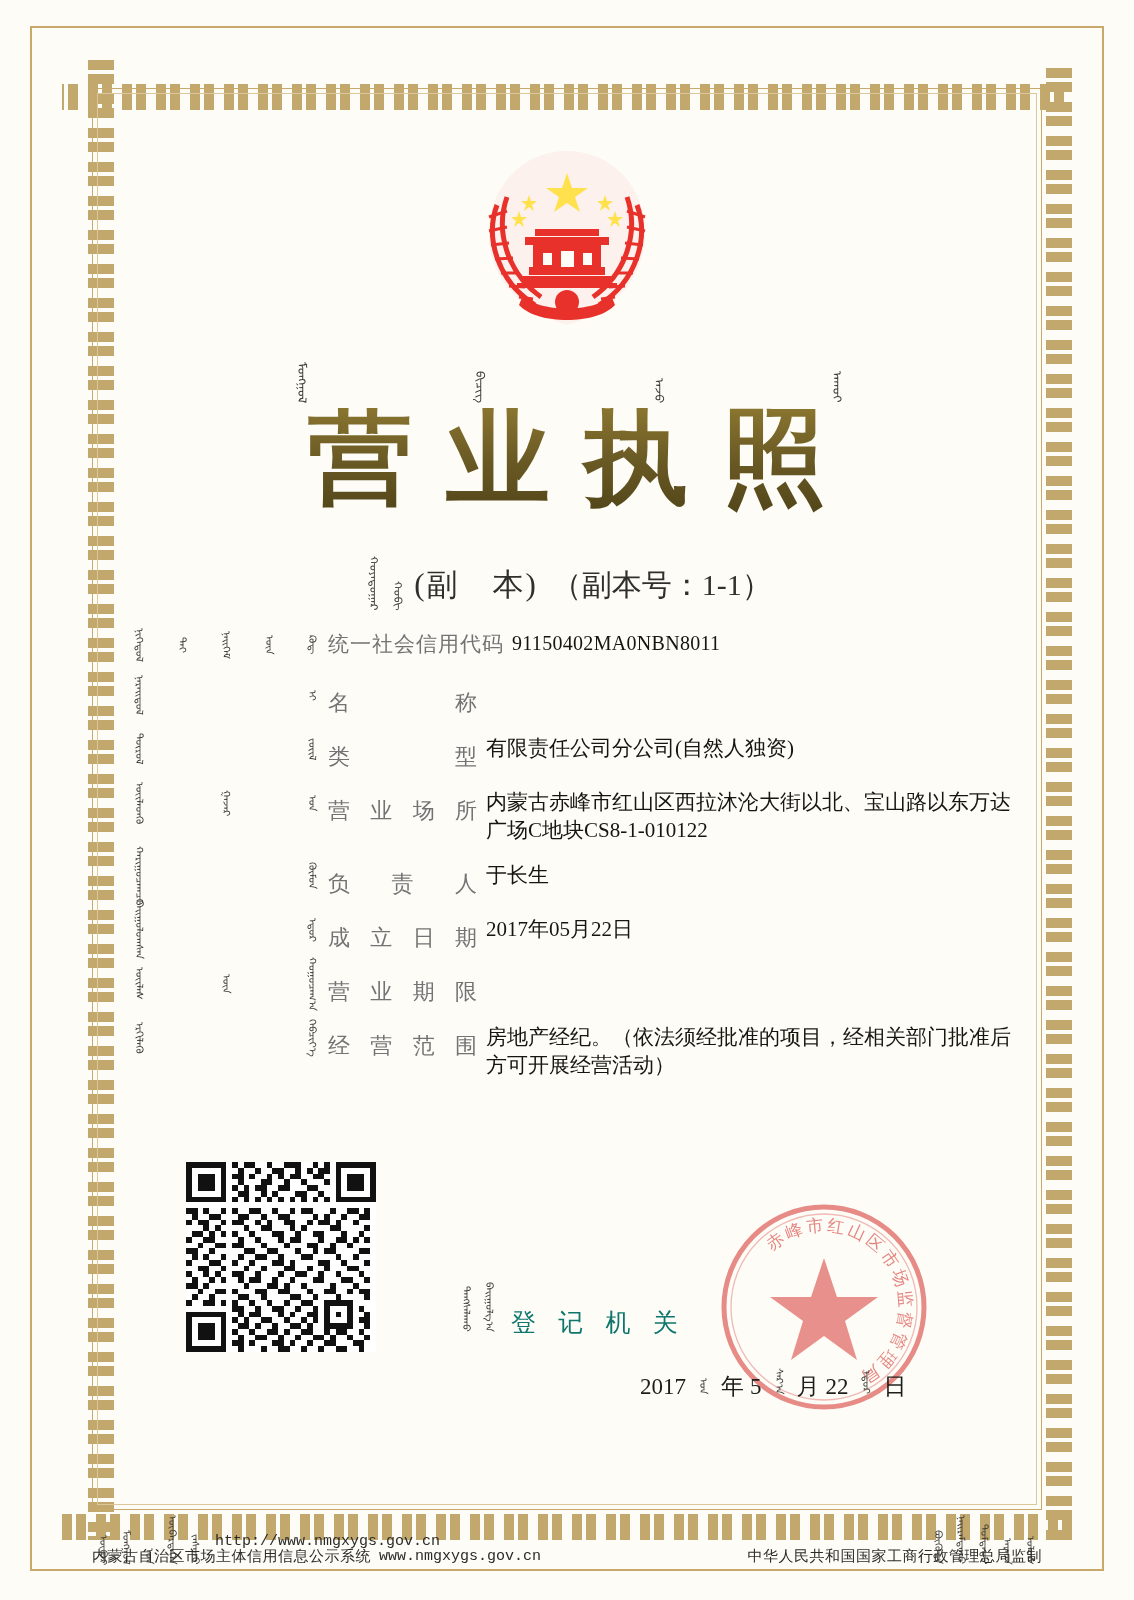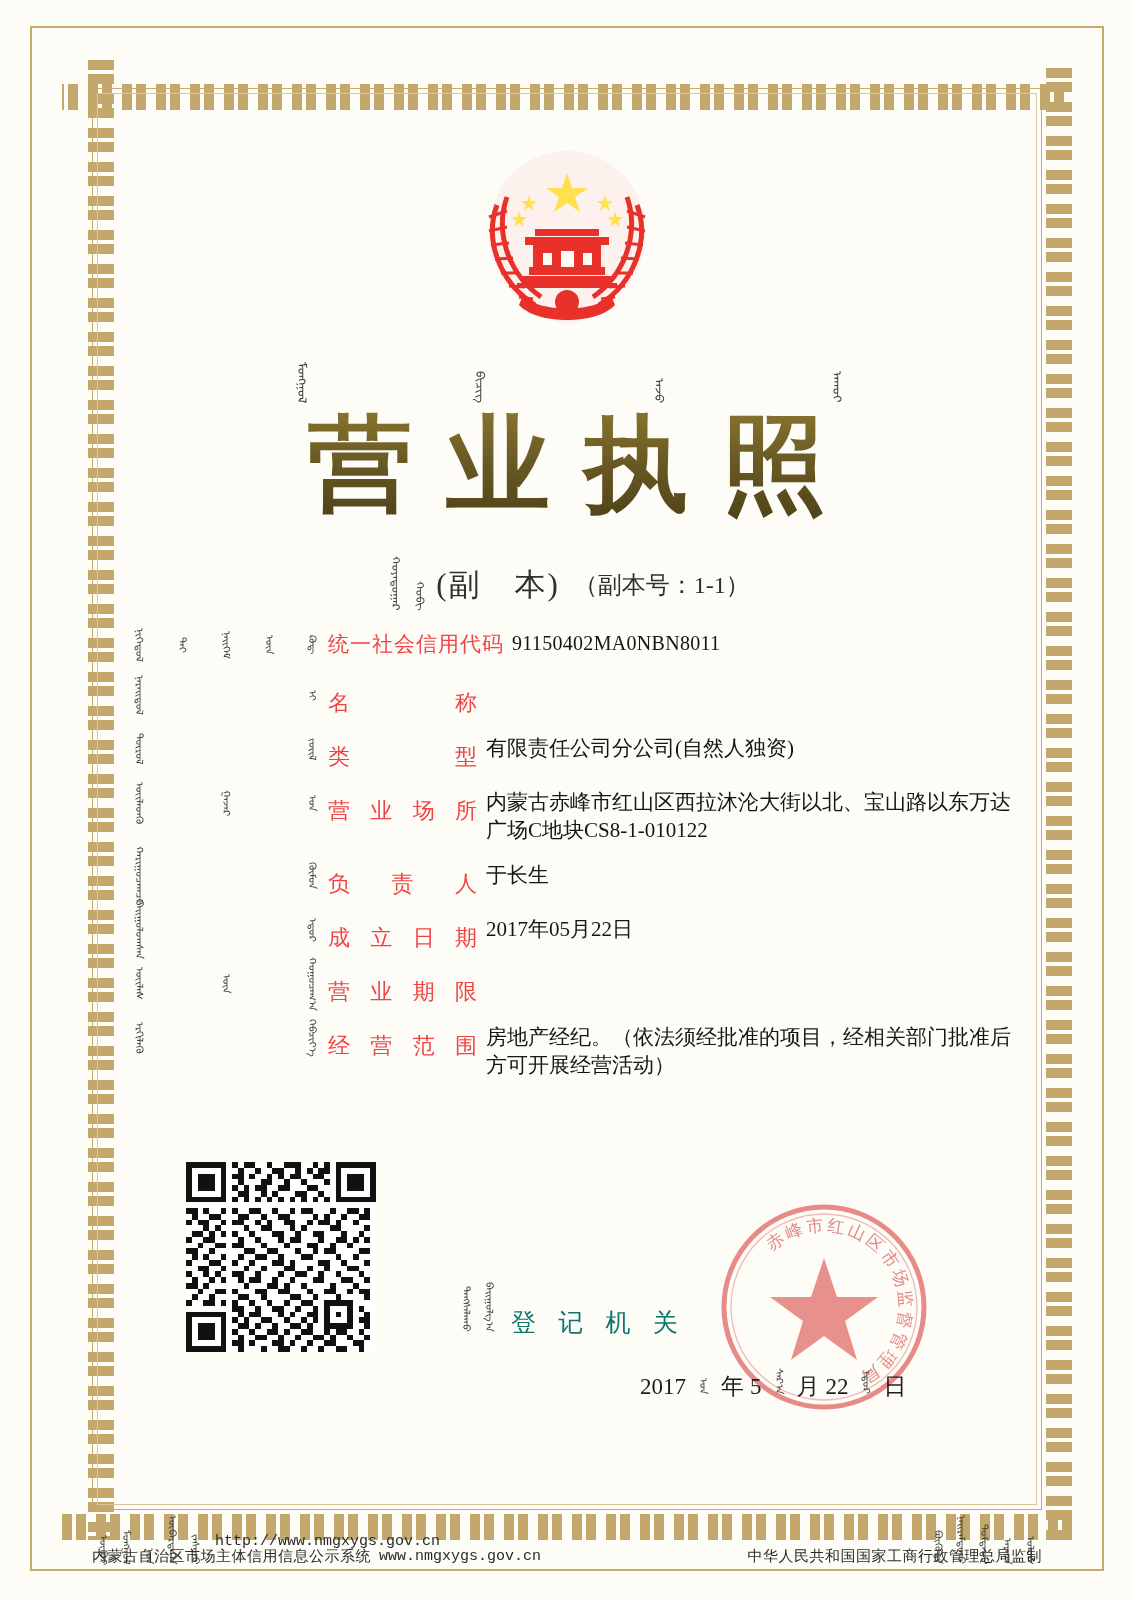--- a/index.html
+++ b/index.html
@@ -122,21 +122,21 @@
   .mong-row-top span {
     font-size: 13px;
   }
 
   
   .title {
     position: absolute;
     left: 0; top: 408px;
     width: 1134px;
     text-align: center;
-    font-family: Liberation Serif, serif;
+    font-family: Liberation Mono, monospace;
     font-size: 104px;
     font-weight: 700;
     letter-spacing: 34px;
     text-indent: 34px;
     color: #6b5a23;
     background: linear-gradient(180deg, #8a7530 0%, #6a5a24 45%, #4e4218 100%);
     -webkit-background-clip: text;
     background-clip: text;
     -webkit-text-fill-color: transparent;
     line-height: 1.1;
@@ -152,21 +152,21 @@
     gap: 4px;
     color: #2f2f2c;
   }
   .subtitle-mong span { font-size: 12px; }
   .subtitle-main {
     font-size: 31px;
     letter-spacing: 2px;
     font-family: "Liberation Serif", "DejaVu Serif", serif;
   }
   .subtitle-no {
-    font-size: 24px;
+    font-size: 30px;
     margin-left: 10px;
     letter-spacing: 0px;
   }
 
   
   .fields {
     position: absolute;
     left: 128px; top: 630px;
     width: 890px;
   }
@@ -183,21 +183,21 @@
     justify-content: space-between;
     align-items: center;
     height: 30px;
     padding-right: 4px;
     box-sizing: border-box;
   }
   .field-mong span { font-size: 11px; }
   .field-label {
     flex: 0 0 auto;
     font-size: 22px;
-    color: #ef4444;
+    color: #737373;
     letter-spacing: 1px;
     white-space: nowrap;
     font-family: "Liberation Serif", "DejaVu Serif", serif;
     font-weight: 500;
   }
   .field-value {
     flex: 1 1 auto;
     font-size: 21px;
     color: #16160f;
     padding-left: 8px;

